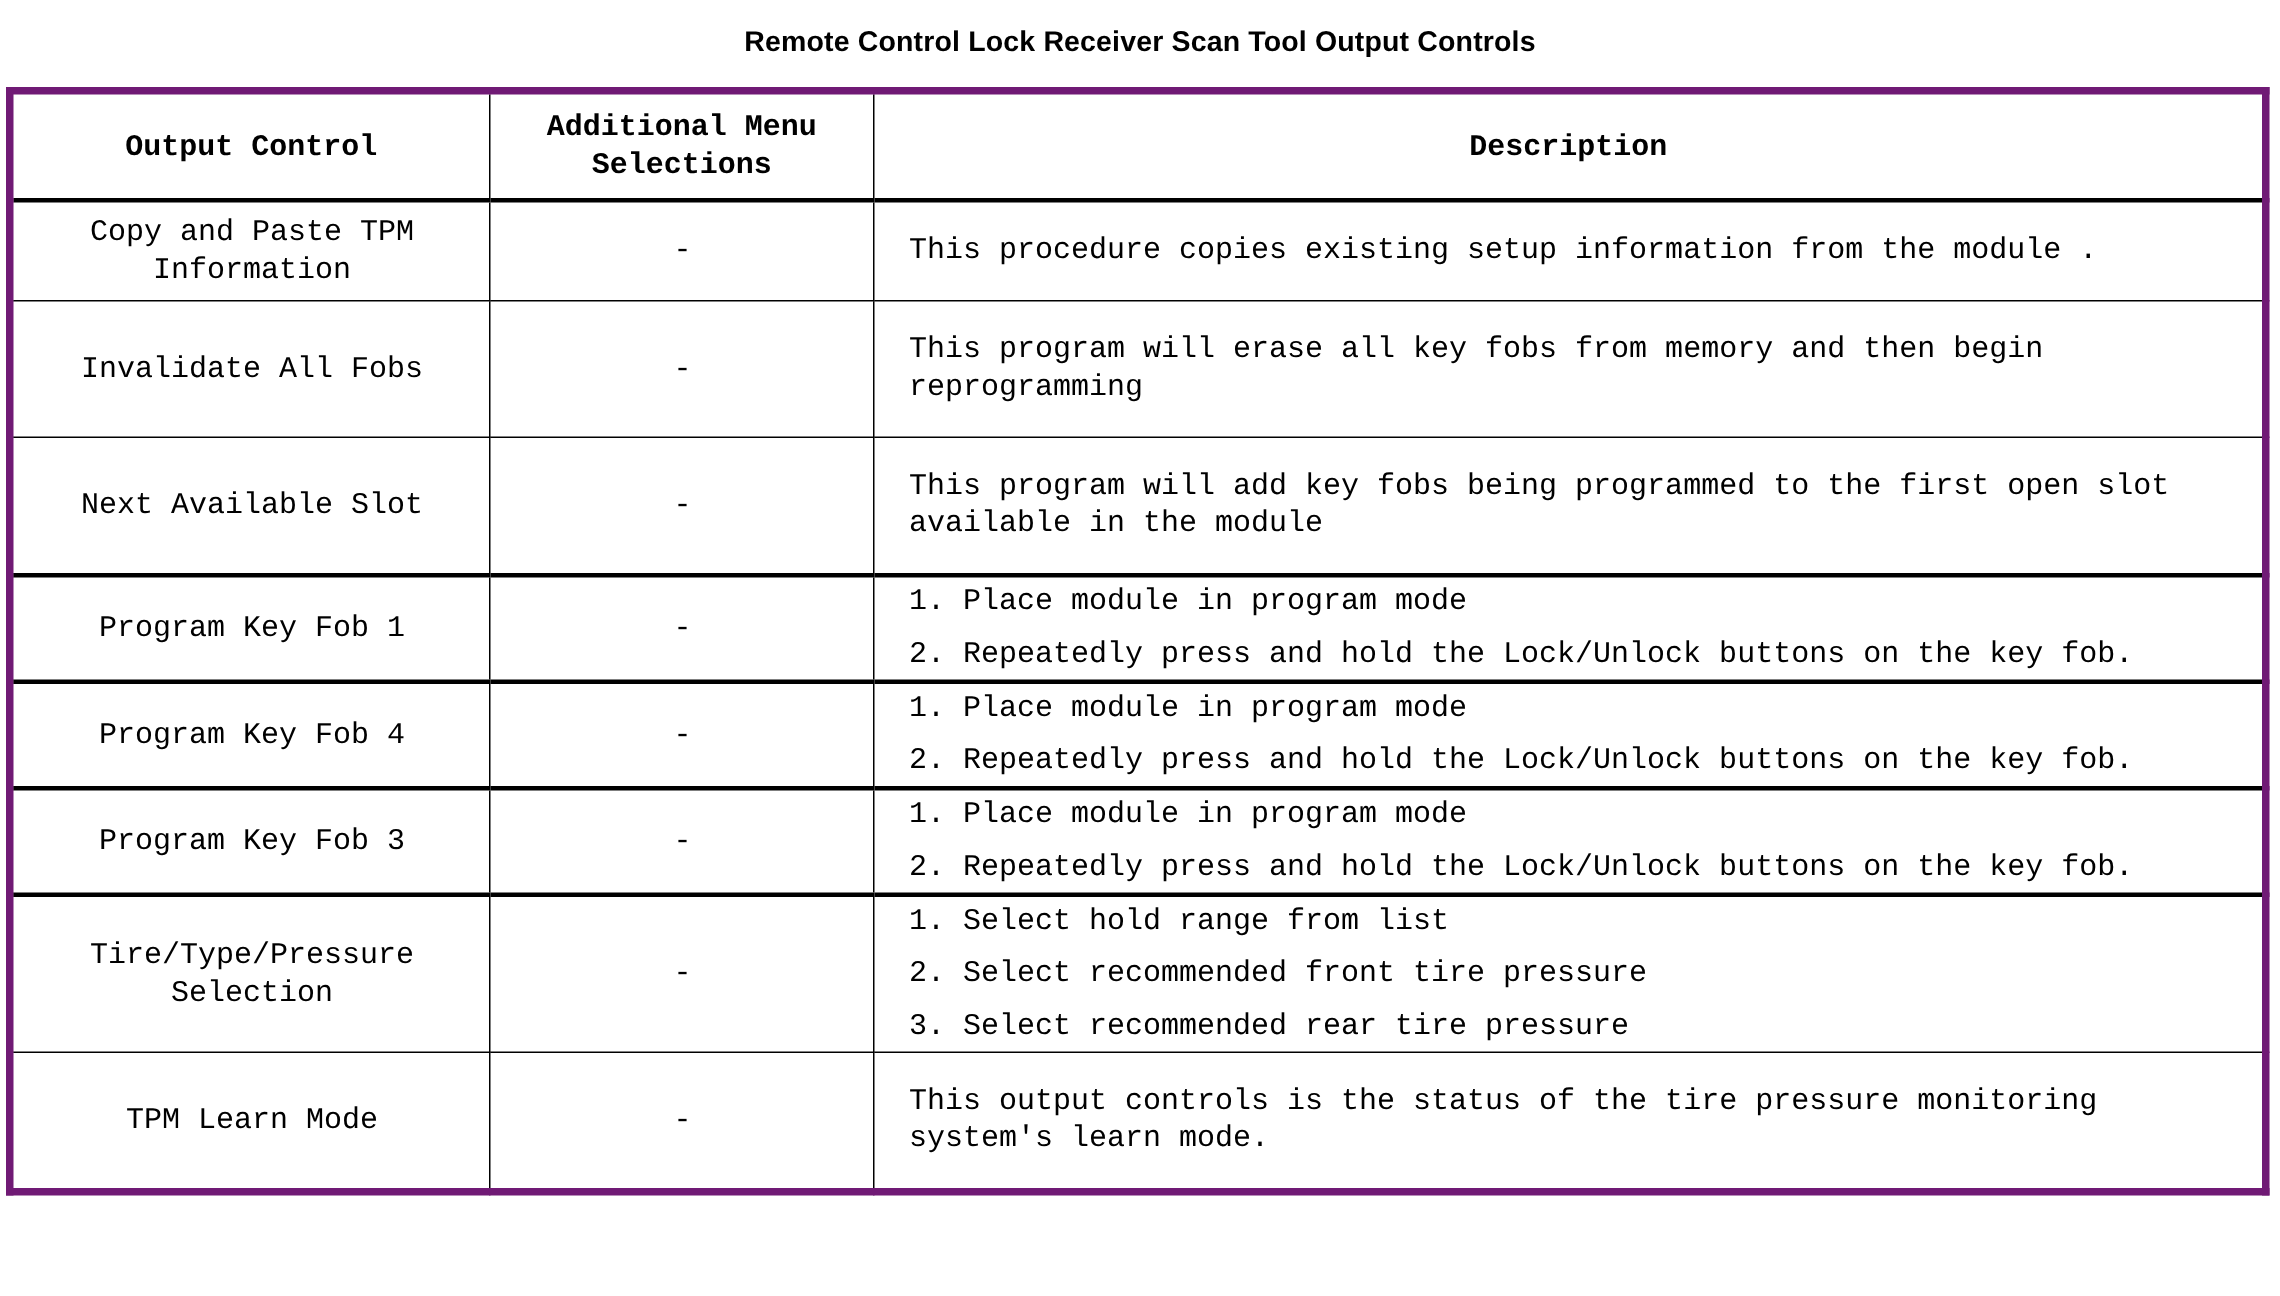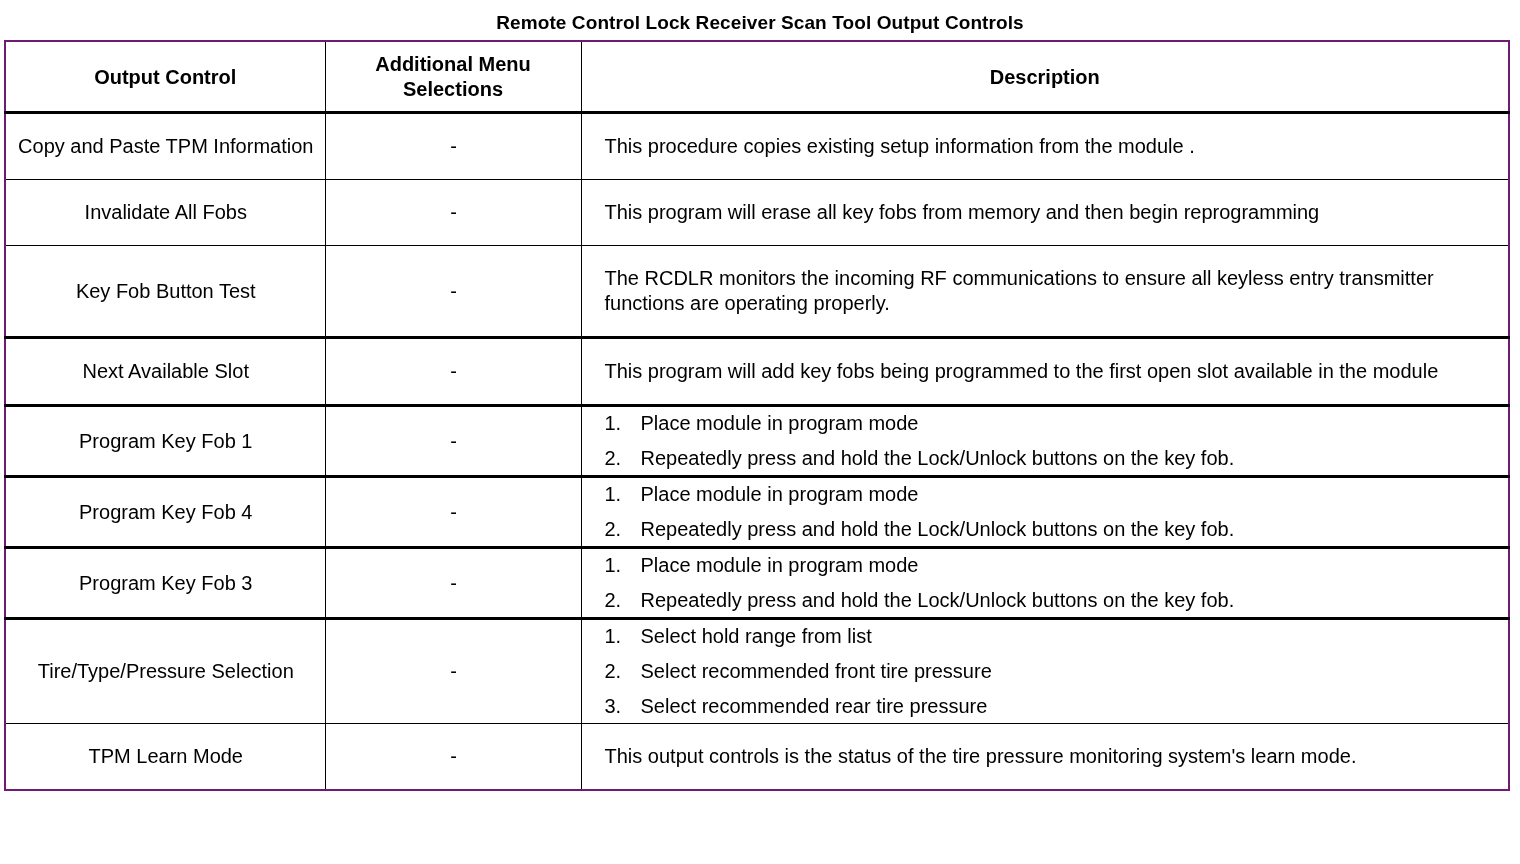--- a/index.html
+++ b/index.html
@@ -20,36 +20,38 @@
     position: relative;
     width: 1520px;
     height: 864px;
   }
 
   .doc-title {
     text-align: center;
     font-size: 19px;
     font-weight: bold;
     line-height: 22px;
-    padding-top: 12px;
+    padding-top: 0;
     letter-spacing: 0.1px;
+    margin-top: 18px;
   }
 
   .table-wrap {
     position: absolute;
     left: 4px;
     top: 40px;
     width: 1506px;
   }
 
   table.output-controls {
     border-collapse: collapse;
     width: 1504px;
     table-layout: fixed;
-    border: 2px solid #701a75;
+    border: 5px solid #701a75;
+    font-family: Liberation Mono, monospace;
   }
 
   table.output-controls col.c1 { width: 320px; }
   table.output-controls col.c2 { width: 256px; }
   table.output-controls col.c3 { width: 928px; }
 
   table.output-controls th,
   table.output-controls td {
     border: 1px solid #000;
     vertical-align: middle;
@@ -151,27 +153,20 @@
             </td>
           </tr>
           <tr>
             <td class="col-name">Invalidate All Fobs</td>
             <td class="col-menu">-</td>
             <td class="col-desc">
               <div class="para">This program will erase all key fobs from memory and then begin reprogramming</div>
             </td>
           </tr>
           <tr class="thick-bottom">
-            <td class="col-name">Key Fob Button Test</td>
-            <td class="col-menu">-</td>
-            <td class="col-desc">
-              <div class="para">The RCDLR monitors the incoming RF communications to ensure all keyless entry transmitter functions are operating properly.</div>
-            </td>
-          </tr>
-          <tr class="thick-bottom">
             <td class="col-name">Next Available Slot</td>
             <td class="col-menu">-</td>
             <td class="col-desc">
               <div class="para">This program will add key fobs being programmed to the first open slot available in the module</div>
             </td>
           </tr>
           <tr class="thick-bottom">
             <td class="col-name">Program Key Fob 1</td>
             <td class="col-menu">-</td>
             <td class="col-desc">

